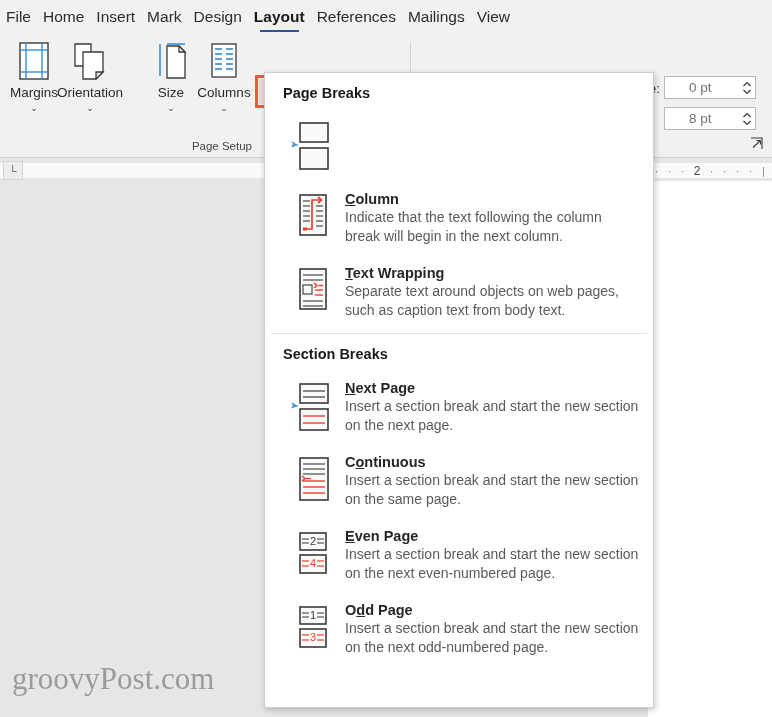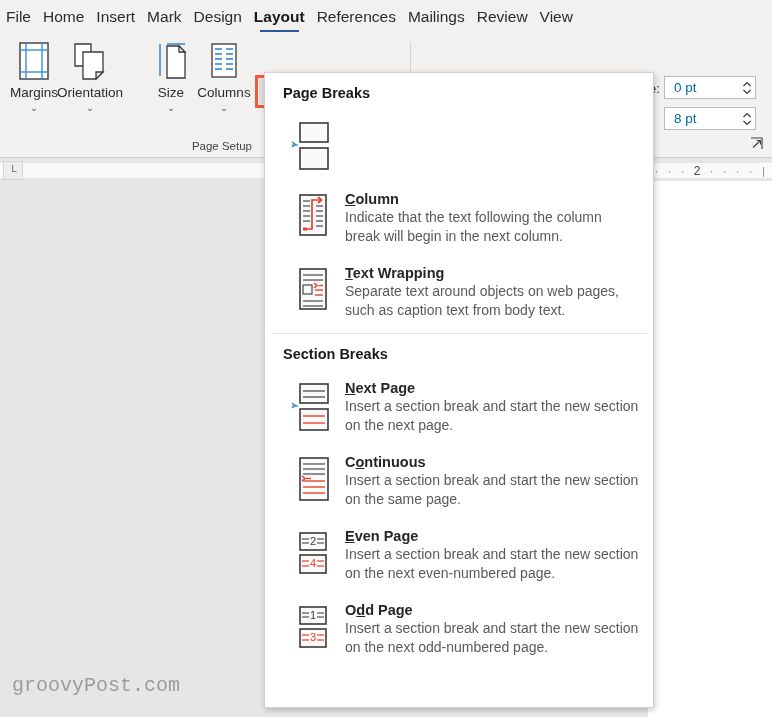--- a/index.html
+++ b/index.html
@@ -106,21 +106,21 @@
   }
 
   
   .spin {
     position: absolute;
     width: 92px; height: 23px;
     background: #fff;
     border: 1px solid #b9b8b6;
     display: flex; align-items: center;
   }
-  .spin .val { font-size: 13.5px; color: #0369a1; padding-left: 9px; flex: 1; }
+  .spin .val { font-size: 13.5px; color: #737373; padding-left: 24px; flex: 1; }
   .spin .arrows {
     width: 16px; height: 100%;
     display: flex; flex-direction: column;
     align-items: center; justify-content: center;
     color: #444; font-size: 8px; line-height: 9px;
   }
   .spin-lbl {
     position: absolute;
     font-size: 13.5px; color: #2b2b2b;
     text-align: right;
@@ -168,22 +168,22 @@
     background: #e6e6e6;
   }
   .page-white {
     position: absolute; left: 648px; top: 0px;
     width: 124px; height: 536px;
     background: #ffffff;
   }
 
   .watermark {
     position: absolute; left: 12px; bottom: 20px;
-    font-family: Liberation Mono, monospace;
-    font-size: 20px;
+    font-family: Liberation Serif, serif;
+    font-size: 31px;
     color: #9b9b9b;
   }
 
   
   .menu {
     position: absolute;
     left: 264px; top: 72px;
     width: 390px; height: 636px;
     background: #ffffff;
     border: 1px solid #d0cfce;
@@ -251,23 +251,20 @@
         <span>Design</span>
       </div>
     <div class="tab active">
         <span>Layout</span>
       </div>
     <div class="tab">
         <span>References</span>
       </div>
     <div class="tab">
         <span>Mailings</span>
-      </div>
-    <div class="tab">
-        <span>Review</span>
       </div>
     <div class="tab">
         <span>View</span>
       </div>
   </div>
 
   <div class="ribbon-body">
 
     <div class="group-pagesetup">
 

